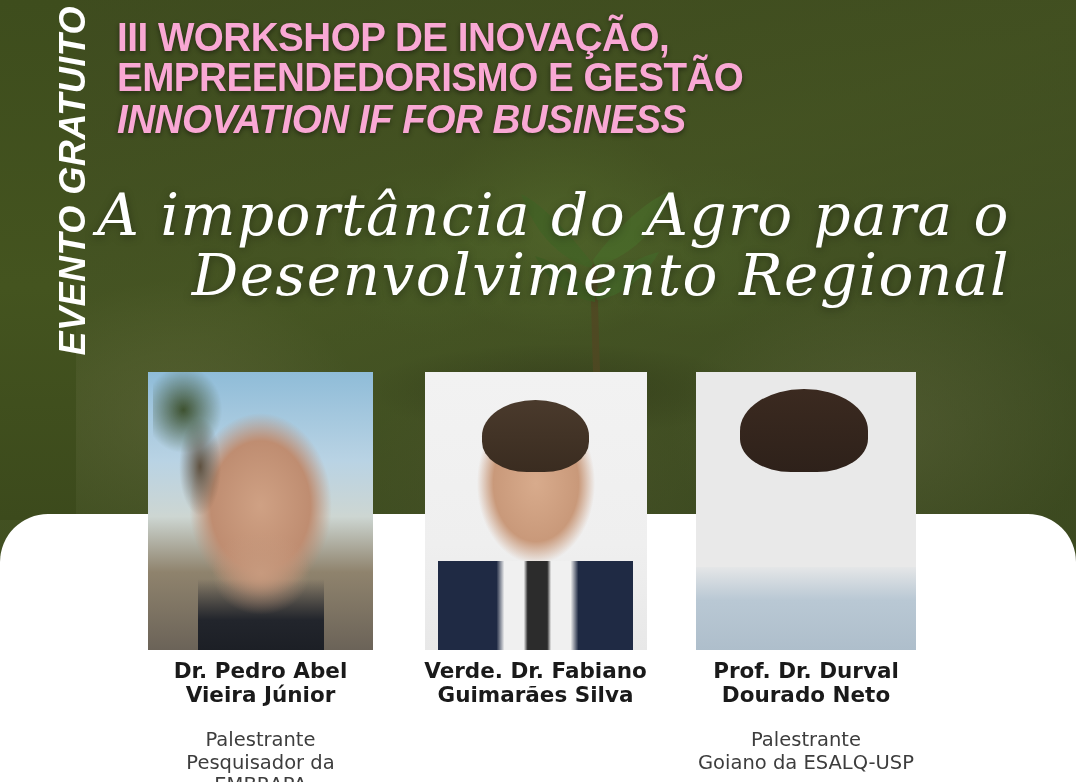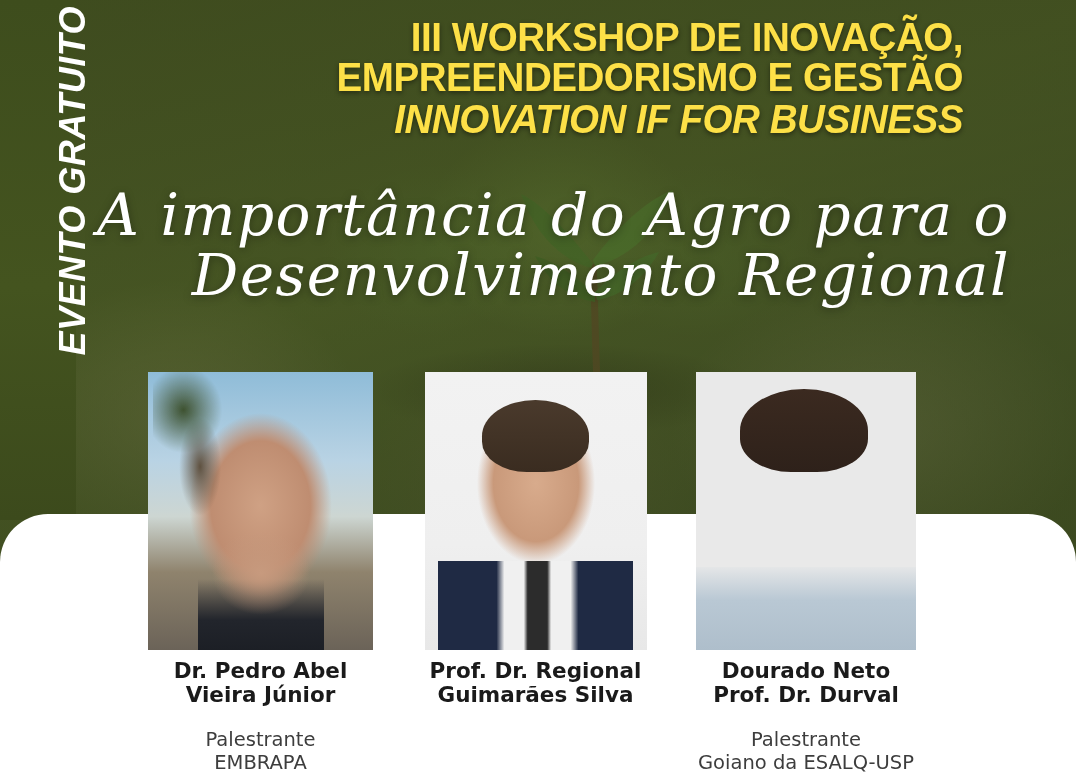--- a/index.html
+++ b/index.html
@@ -81,22 +81,22 @@
     font-weight: bold;
     font-size: 36px;
     letter-spacing: 0.5px;
   }
 
   
   .headline {
     position: absolute;
     left: 90px; top: 18px;
     width: 900px;
-    text-align: right;
-    color: #fde047;
+    text-align: left;
+    color: #f9a8d4;
     font-family: "Liberation Sans", sans-serif;
     font-weight: bold;
     line-height: 0.97;
     text-shadow: 0 2px 6px rgba(0,0,0,0.45);
   }
   .headline .l1,
   .headline .l2 {
     font-size: 41px;
     letter-spacing: -0.5px;
     display: block;
@@ -349,41 +349,42 @@
         <div class="ph1">
             <span class="ph1-tree"></span>
           </div>
       </div>
       <div class="sp-name">
         <div>Dr. Pedro Abel</div>
         <div>Vieira Júnior</div>
       </div>
       <div class="sp-role">
         <div>Palestrante</div>
+        <div>Pesquisador da</div>
         <div>EMBRAPA</div>
       </div>
     </div>
 
     <div class="speaker s2">
       <div class="photo-wrap">
         <div class="ph2"></div>
       </div>
       <div class="sp-name">
-        <div>Prof. Dr. Regional</div>
+        <div>Verde. Dr. Fabiano</div>
         <div>Guimarães Silva</div>
       </div>
     </div>
 
     <div class="speaker s3">
       <div class="photo-wrap">
         <div class="ph3"></div>
       </div>
       <div class="sp-name">
+        <div>Prof. Dr. Durval</div>
         <div>Dourado Neto</div>
-        <div>Prof. Dr. Durval</div>
       </div>
       <div class="sp-role">
         <div>Palestrante</div>
         <div>Goiano da ESALQ-USP</div>
         <div></div>
       </div>
     </div>
 
   </div>
 </div>

